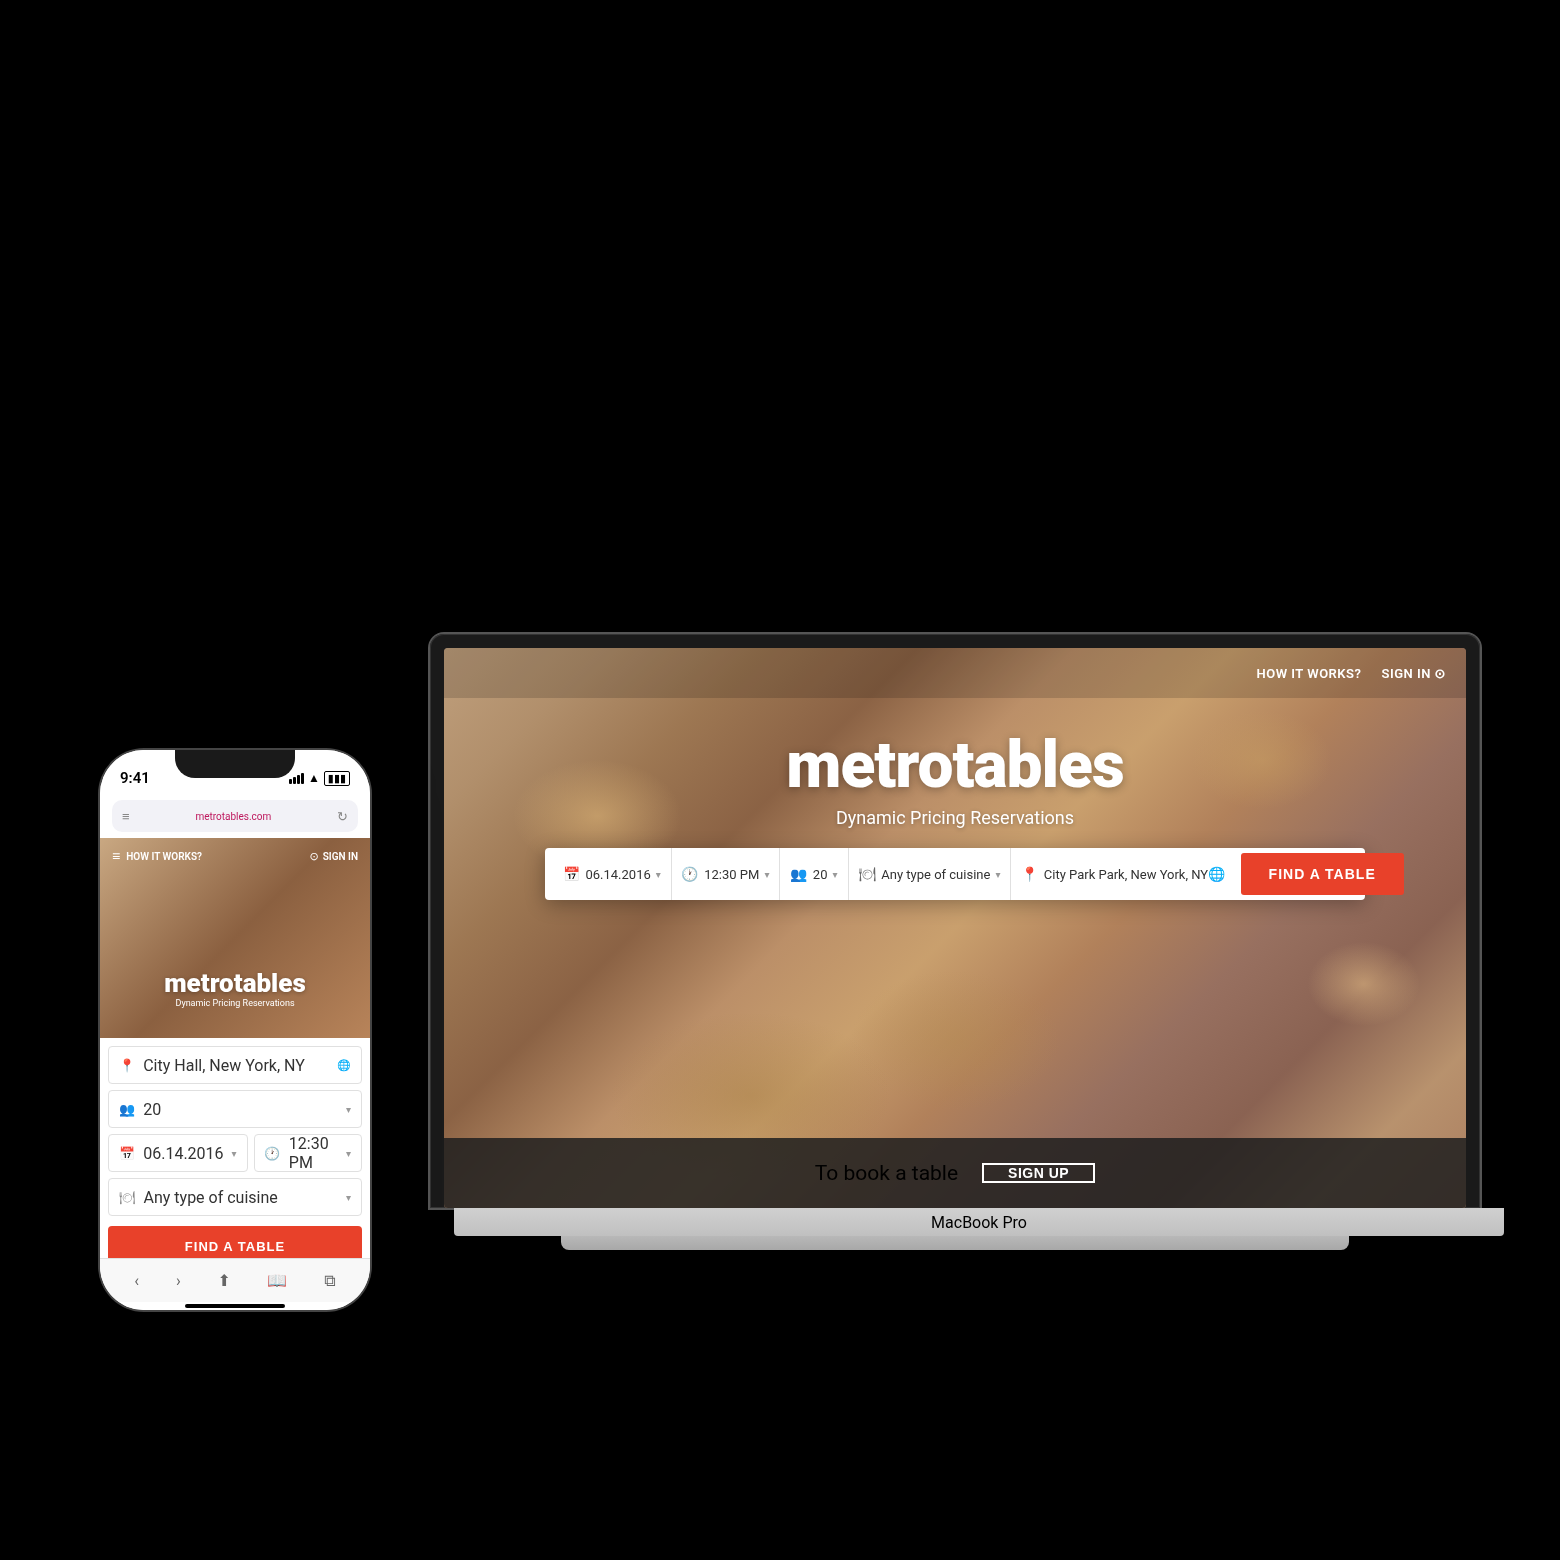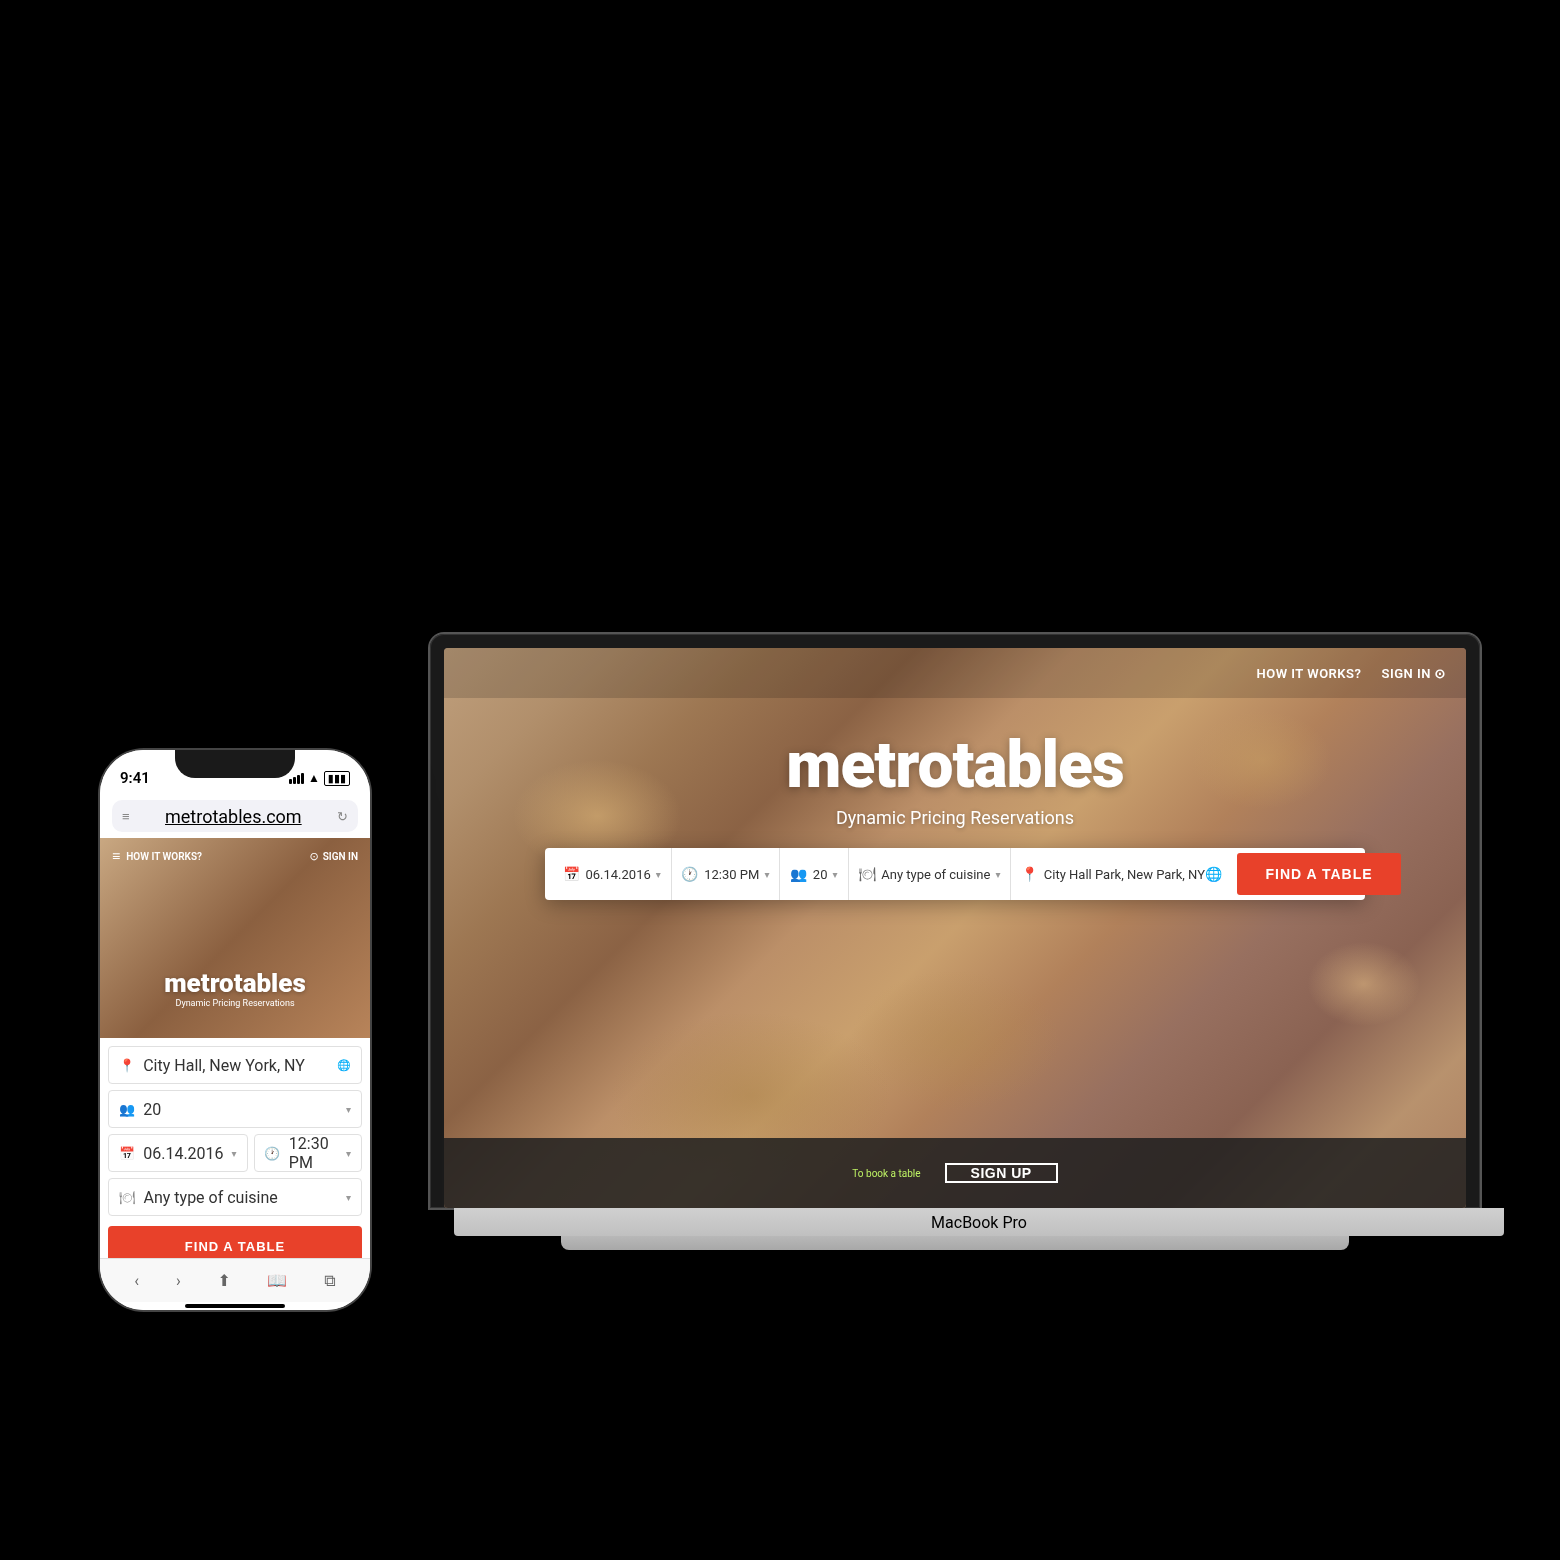--- a/index.html
+++ b/index.html
@@ -196,22 +196,22 @@
       right: 0;
       height: 70px;
       background: rgba(30,30,30,0.85);
       display: flex;
       align-items: center;
       justify-content: center;
       gap: 24px;
     }
 
     .signup-text {
-      color: #bef264;
-      font-size: 10px;
+      color: #000000;
+      font-size: 21px;
     }
 
     .signup-btn {
       background: transparent;
       border: 2px solid #fff;
       color: #fff;
       padding: 0 24px;
       font-size: 14px;
       font-weight: 700;
       cursor: pointer;
@@ -325,24 +325,23 @@
       border-radius: 10px;
       height: 32px;
       display: flex;
       align-items: center;
       padding: 0 10px;
       justify-content: space-between;
       flex-shrink: 0;
     }
 
     .browser-url {
-      font-size: 18px;
-      color: #000000;
+      font-size: 10px;
+      color: #be185d;
       font-weight: 400;
-      text-decoration: underline;
     }
 
     .phone-content {
       flex: 1;
       overflow: hidden;
       display: flex;
       flex-direction: column;
     }
 
     .phone-top-bg {
@@ -542,21 +541,21 @@
           </div>
 
           <div class="search-field">
             <span class="search-field-icon">🍽</span>
             <span class="search-field-text">Any type of cuisine</span>
             <span class="search-field-chevron">▾</span>
           </div>
 
           <div class="search-field" style="flex:1; border-right:none;">
             <span class="search-field-icon">📍</span>
-            <span class="search-field-text">City Hall Park, New Park, NY</span>
+            <span class="search-field-text">City Park Park, New York, NY</span>
             <span class="search-field-icon" style="margin-left:auto;">🌐</span>
           </div>
 
           <button class="laptop-find-btn">FIND A TABLE</button>
         </div>
 
         <div class="laptop-signup-bar">
           <span class="signup-text">To book a table</span>
           <button class="signup-btn">SIGN UP</button>
         </div>

